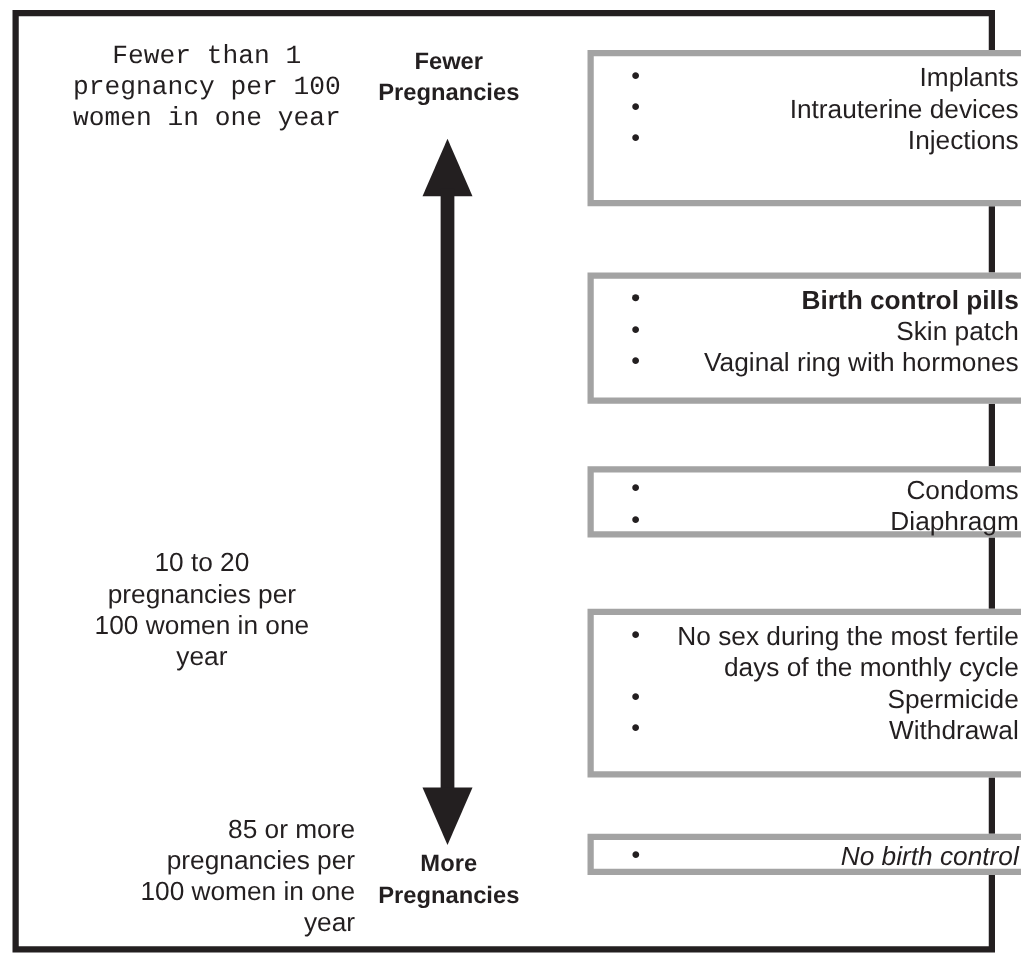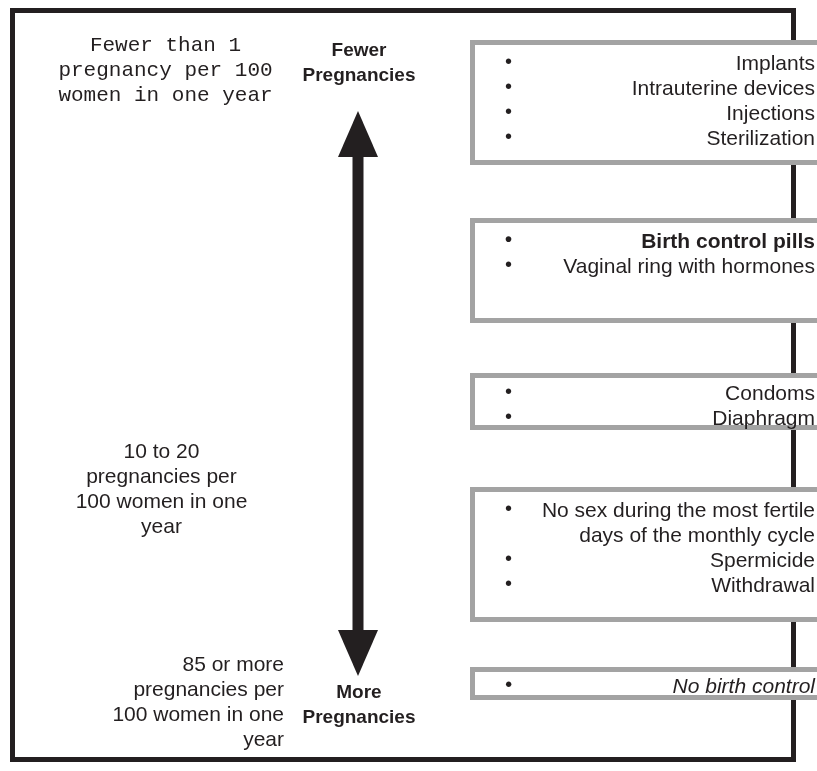--- a/index.html
+++ b/index.html
@@ -138,27 +138,27 @@
   </div>
 
   <div class="axis-caption" id="caption-bottom">More
 Pregnancies</div>
 
   <div class="method-box" id="box-1">
     <ul class="method-list">
       <li class="method-item">Implants</li>
       <li class="method-item">Intrauterine devices</li>
       <li class="method-item">Injections</li>
-      <li class="method-item">Sterilization</li>
     </ul>
   </div>
 
   <div class="method-box" id="box-2">
     <ul class="method-list">
       <li class="method-item emphasis">Birth control pills</li>
+      <li class="method-item">Skin patch</li>
       <li class="method-item">Vaginal ring with hormones</li>
     </ul>
   </div>
 
   <div class="method-box" id="box-3">
     <ul class="method-list">
       <li class="method-item">Condoms</li>
       <li class="method-item">Diaphragm</li>
     </ul>
   </div>

